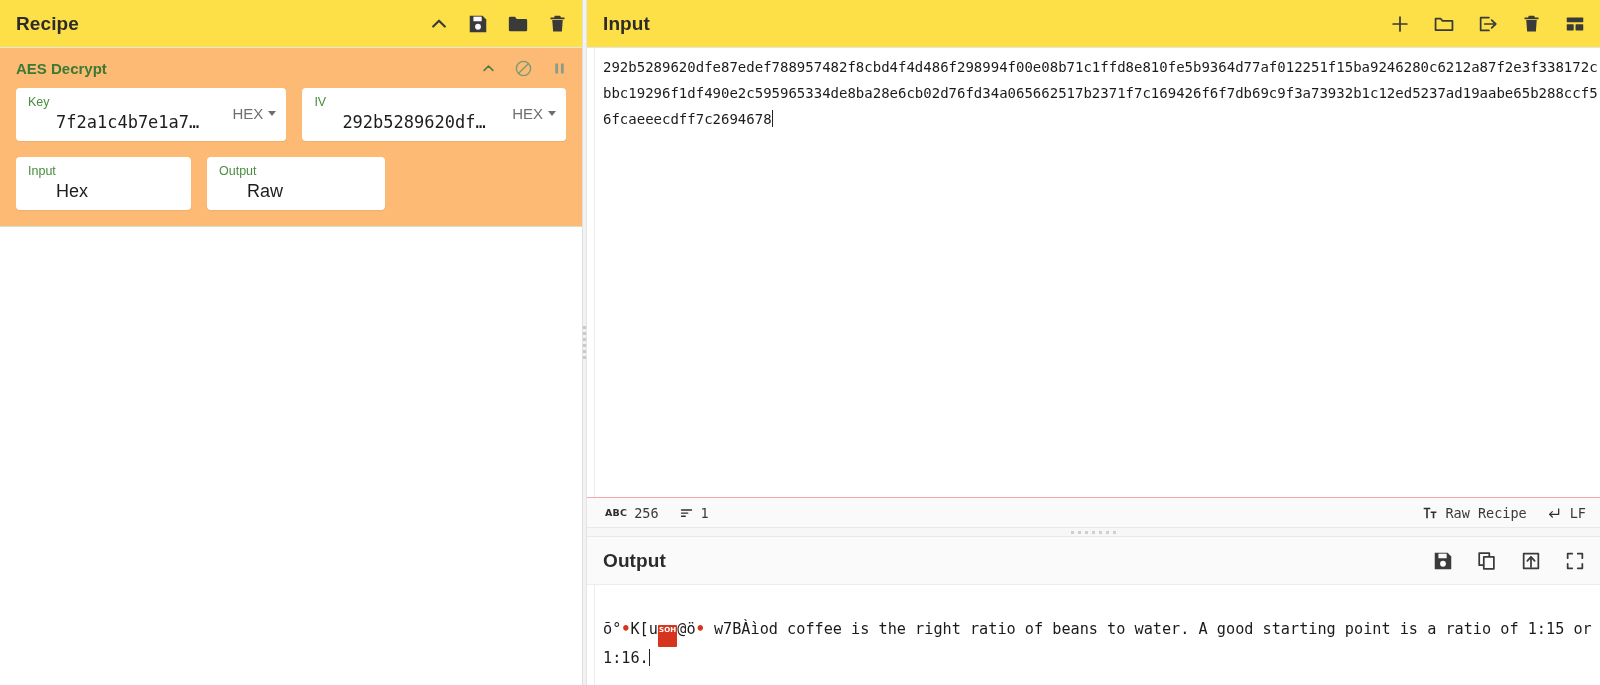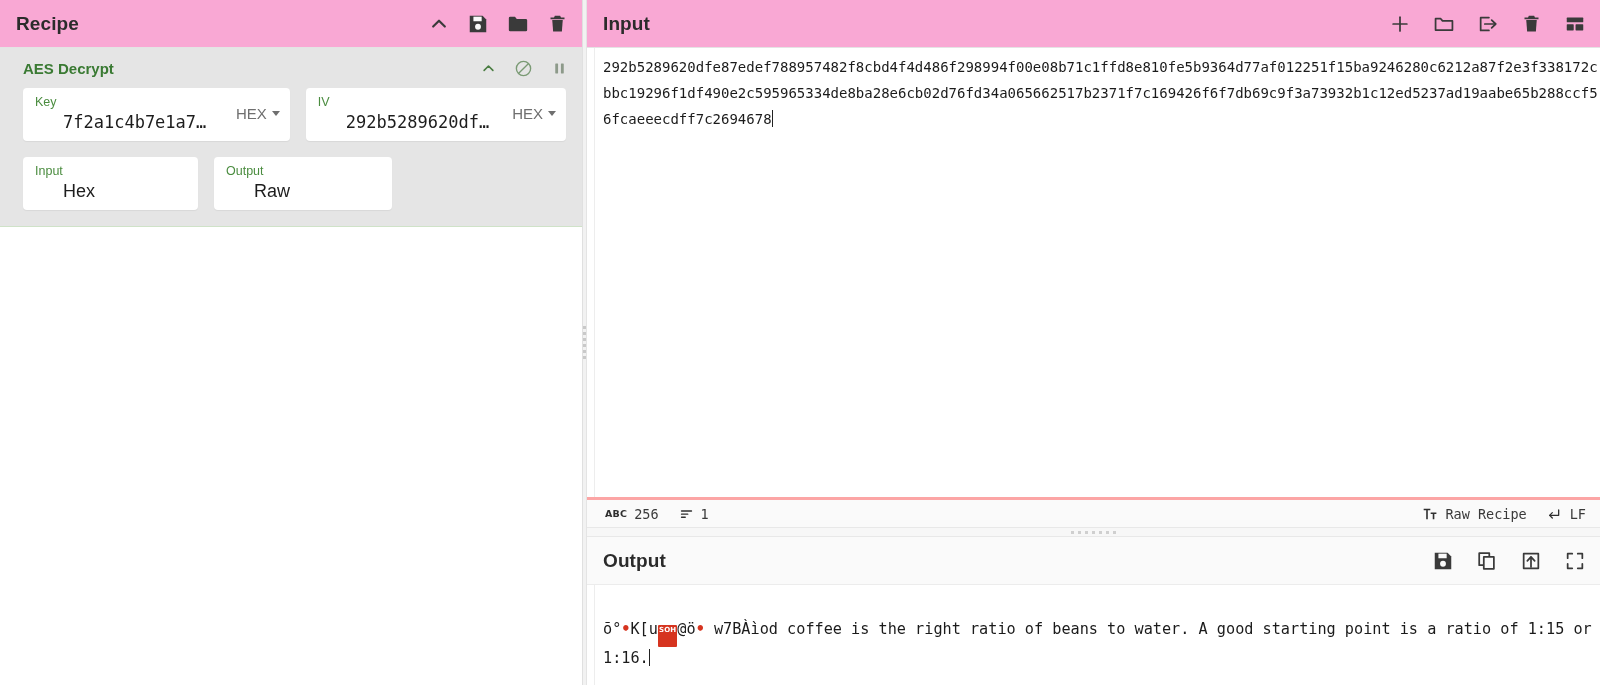--- a/index.html
+++ b/index.html
@@ -15,42 +15,42 @@
   .recipe-pane {
     width: 583px; height: 685px;
     display: flex; flex-direction: column;
     background: #fff;
     border-right: 1px solid #e0e0e0;
   }
   .pane-header {
     height: 48px; flex: 0 0 48px;
     display: flex; align-items: center;
     padding: 0 14px 0 16px;
-    background: #f9a8d4;
+    background: #fde047;
     border-bottom: 1px solid #e4e4e4;
   }
   .pane-title {
     font-size: 19px; font-weight: bold; color: #2b2b2b;
     letter-spacing: 0.1px;
   }
   .pane-header-actions {
     margin-left: auto; display: flex; align-items: center; gap: 18px;
   }
   .icon-btn {
     display: inline-flex; align-items: center; justify-content: center;
     color: #3a3a3a; cursor: pointer; background: none; border: none;
     line-height: 0;
   }
   .icon-btn svg { display: block; }
 
   
   .op {
-    background: #e5e5e5;
+    background: #fdba74;
     border-bottom: 1px solid #cfe2c8;
-    padding: 0 0 16px 7px;
+    padding: 0 0 16px 0;
   }
   .op-head {
     height: 40px; display: flex; align-items: center;
     padding: 0 14px 0 16px;
   }
   .op-title {
     font-size: 15px; font-weight: bold; color: #3a7a33;
   }
   .op-head-actions { margin-left: auto; display: flex; align-items: center; gap: 18px; }
   .op-icon { color: #7a9a74; cursor: pointer; line-height: 0; }
@@ -129,21 +129,21 @@
   }
   .caretbar {
     display: inline-block; width: 1px; height: 17px;
     background: #222; vertical-align: -3px;
   }
 
   .status-bar {
     height: 30px; flex: 0 0 30px;
     display: flex; align-items: center;
     padding: 0 4px 0 8px;
-    border-top: 3px solid #fca5a5;
+    border-top: 1px solid #fca5a5;
     background: #fafafa;
     font-family: "DejaVu Sans Mono", monospace;
     font-size: 13.5px; color: #3a3a3a;
     overflow: hidden;
   }
   .sb-item { display: flex; align-items: center; gap: 7px; padding: 0 10px; cursor: pointer; white-space: nowrap; }
   .sb-right { margin-left: auto; display: flex; align-items: center; }
   .sb-icon { color: #2f2f2f; line-height: 0; display: inline-flex; }
   .sb-abc {
     font-family: "DejaVu Sans", sans-serif; font-size: 9.5px; font-weight: bold;

